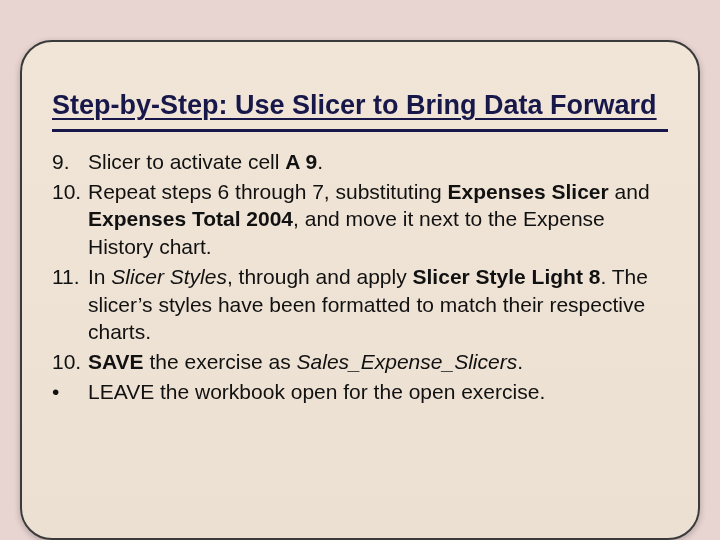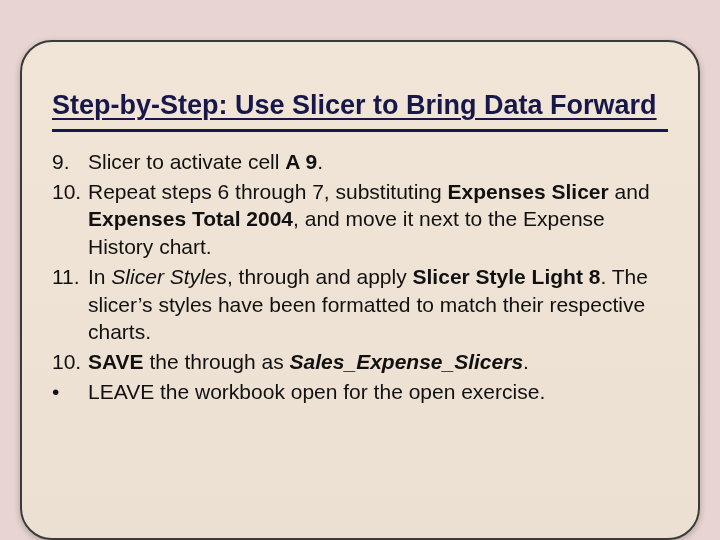--- a/index.html
+++ b/index.html
@@ -47,21 +47,21 @@
   }
   .step .num {
     min-width: 36px;
     flex-shrink: 0;
   }
   .step .txt {
     flex: 1;
   }
   .bold { font-weight: bold; }
   .italic { font-style: italic; text-align: center; }
-  .bolditalic { font-weight: bold; font-style: italic; }
+  .bolditalic { font-weight: normal; font-style: italic; }
 </style>
 </head>
 <body>
 
 <div class="card">
 
   <div class="title">Step-by-Step: Use Slicer to Bring Data Forward</div>
   <hr class="rule">
 
   <div class="steps">
@@ -83,21 +83,21 @@
     <div class="step">
       <div class="num">11.</div>
       <div class="txt">
         <span>In </span><span class="italic">Slicer Styles</span><span>, through and apply </span><span class="bold">Slicer Style Light 8</span><span>. The slicer’s styles have been formatted to match their respective charts.</span>
       </div>
     </div>
 
     <div class="step">
       <div class="num">10.</div>
       <div class="txt">
-        <span class="bold">SAVE</span><span> the through as </span><span class="bolditalic">Sales_Expense_Slicers</span><span>.</span>
+        <span class="bold">SAVE</span><span> the exercise as </span><span class="bolditalic">Sales_Expense_Slicers</span><span>.</span>
       </div>
     </div>
 
     <div class="step">
       <div class="num">•</div>
       <div class="txt">
         <span>LEAVE the workbook open for the open exercise.</span>
       </div>
     </div>
 

